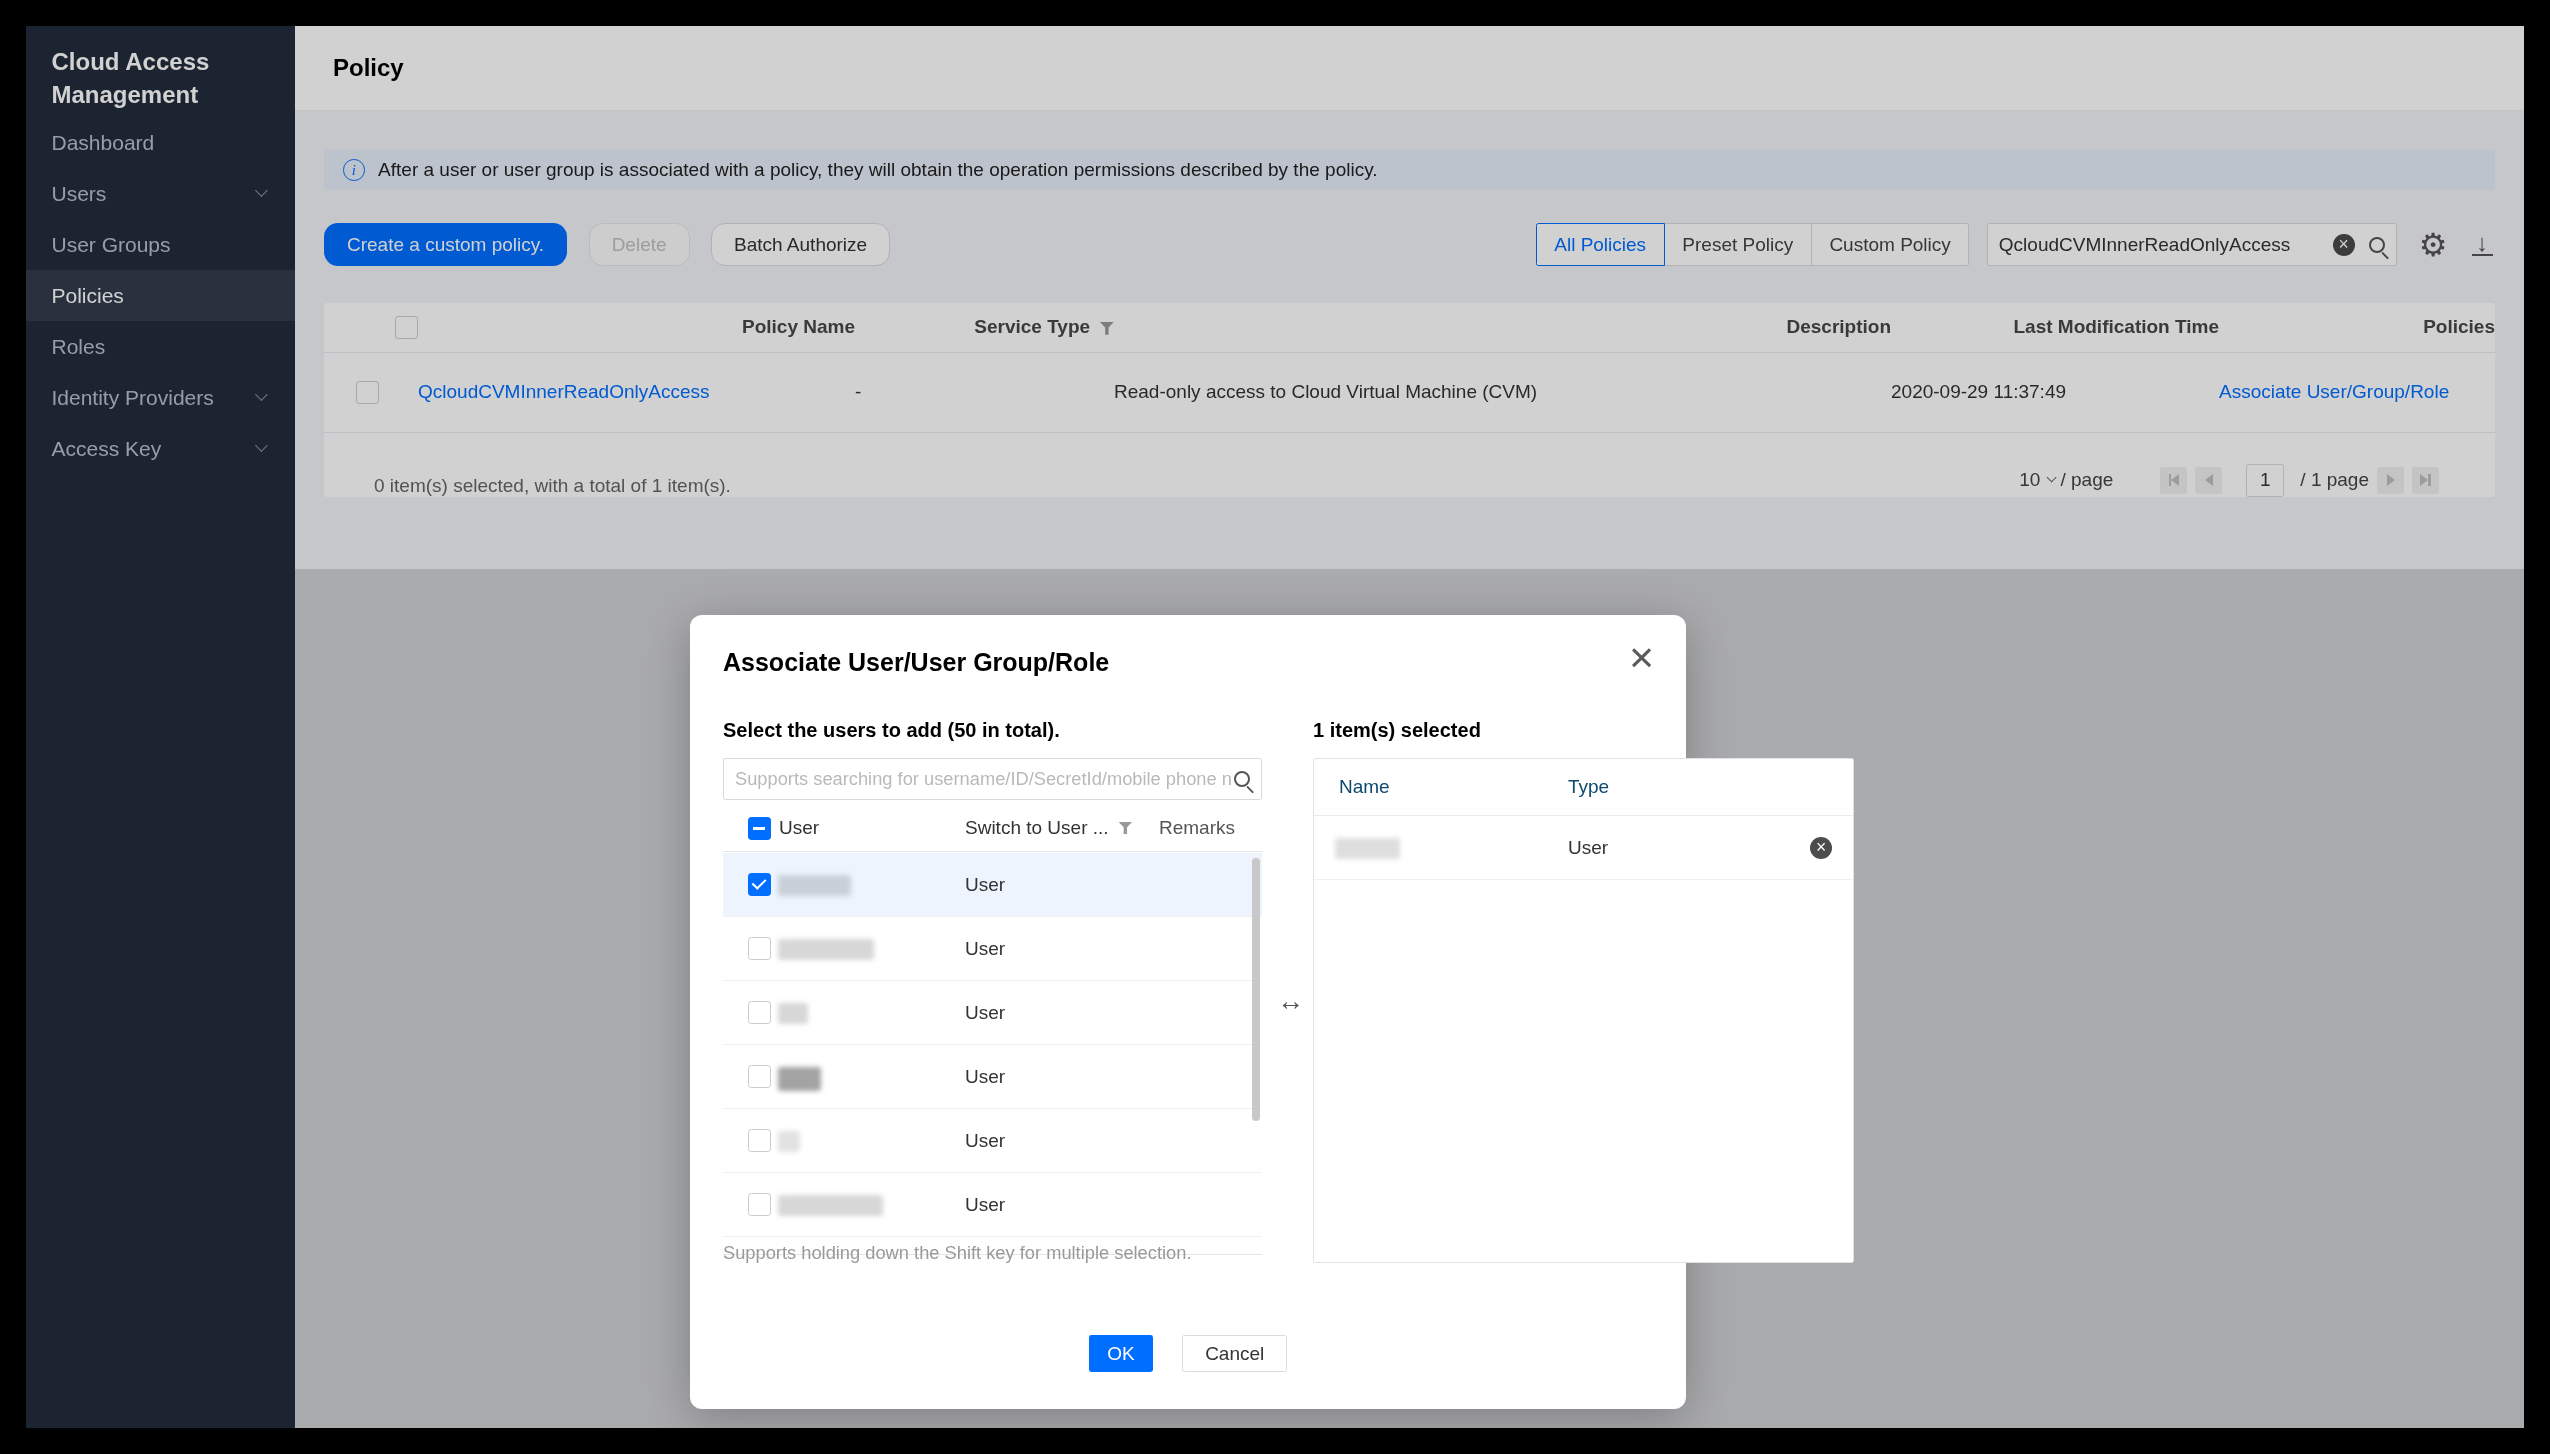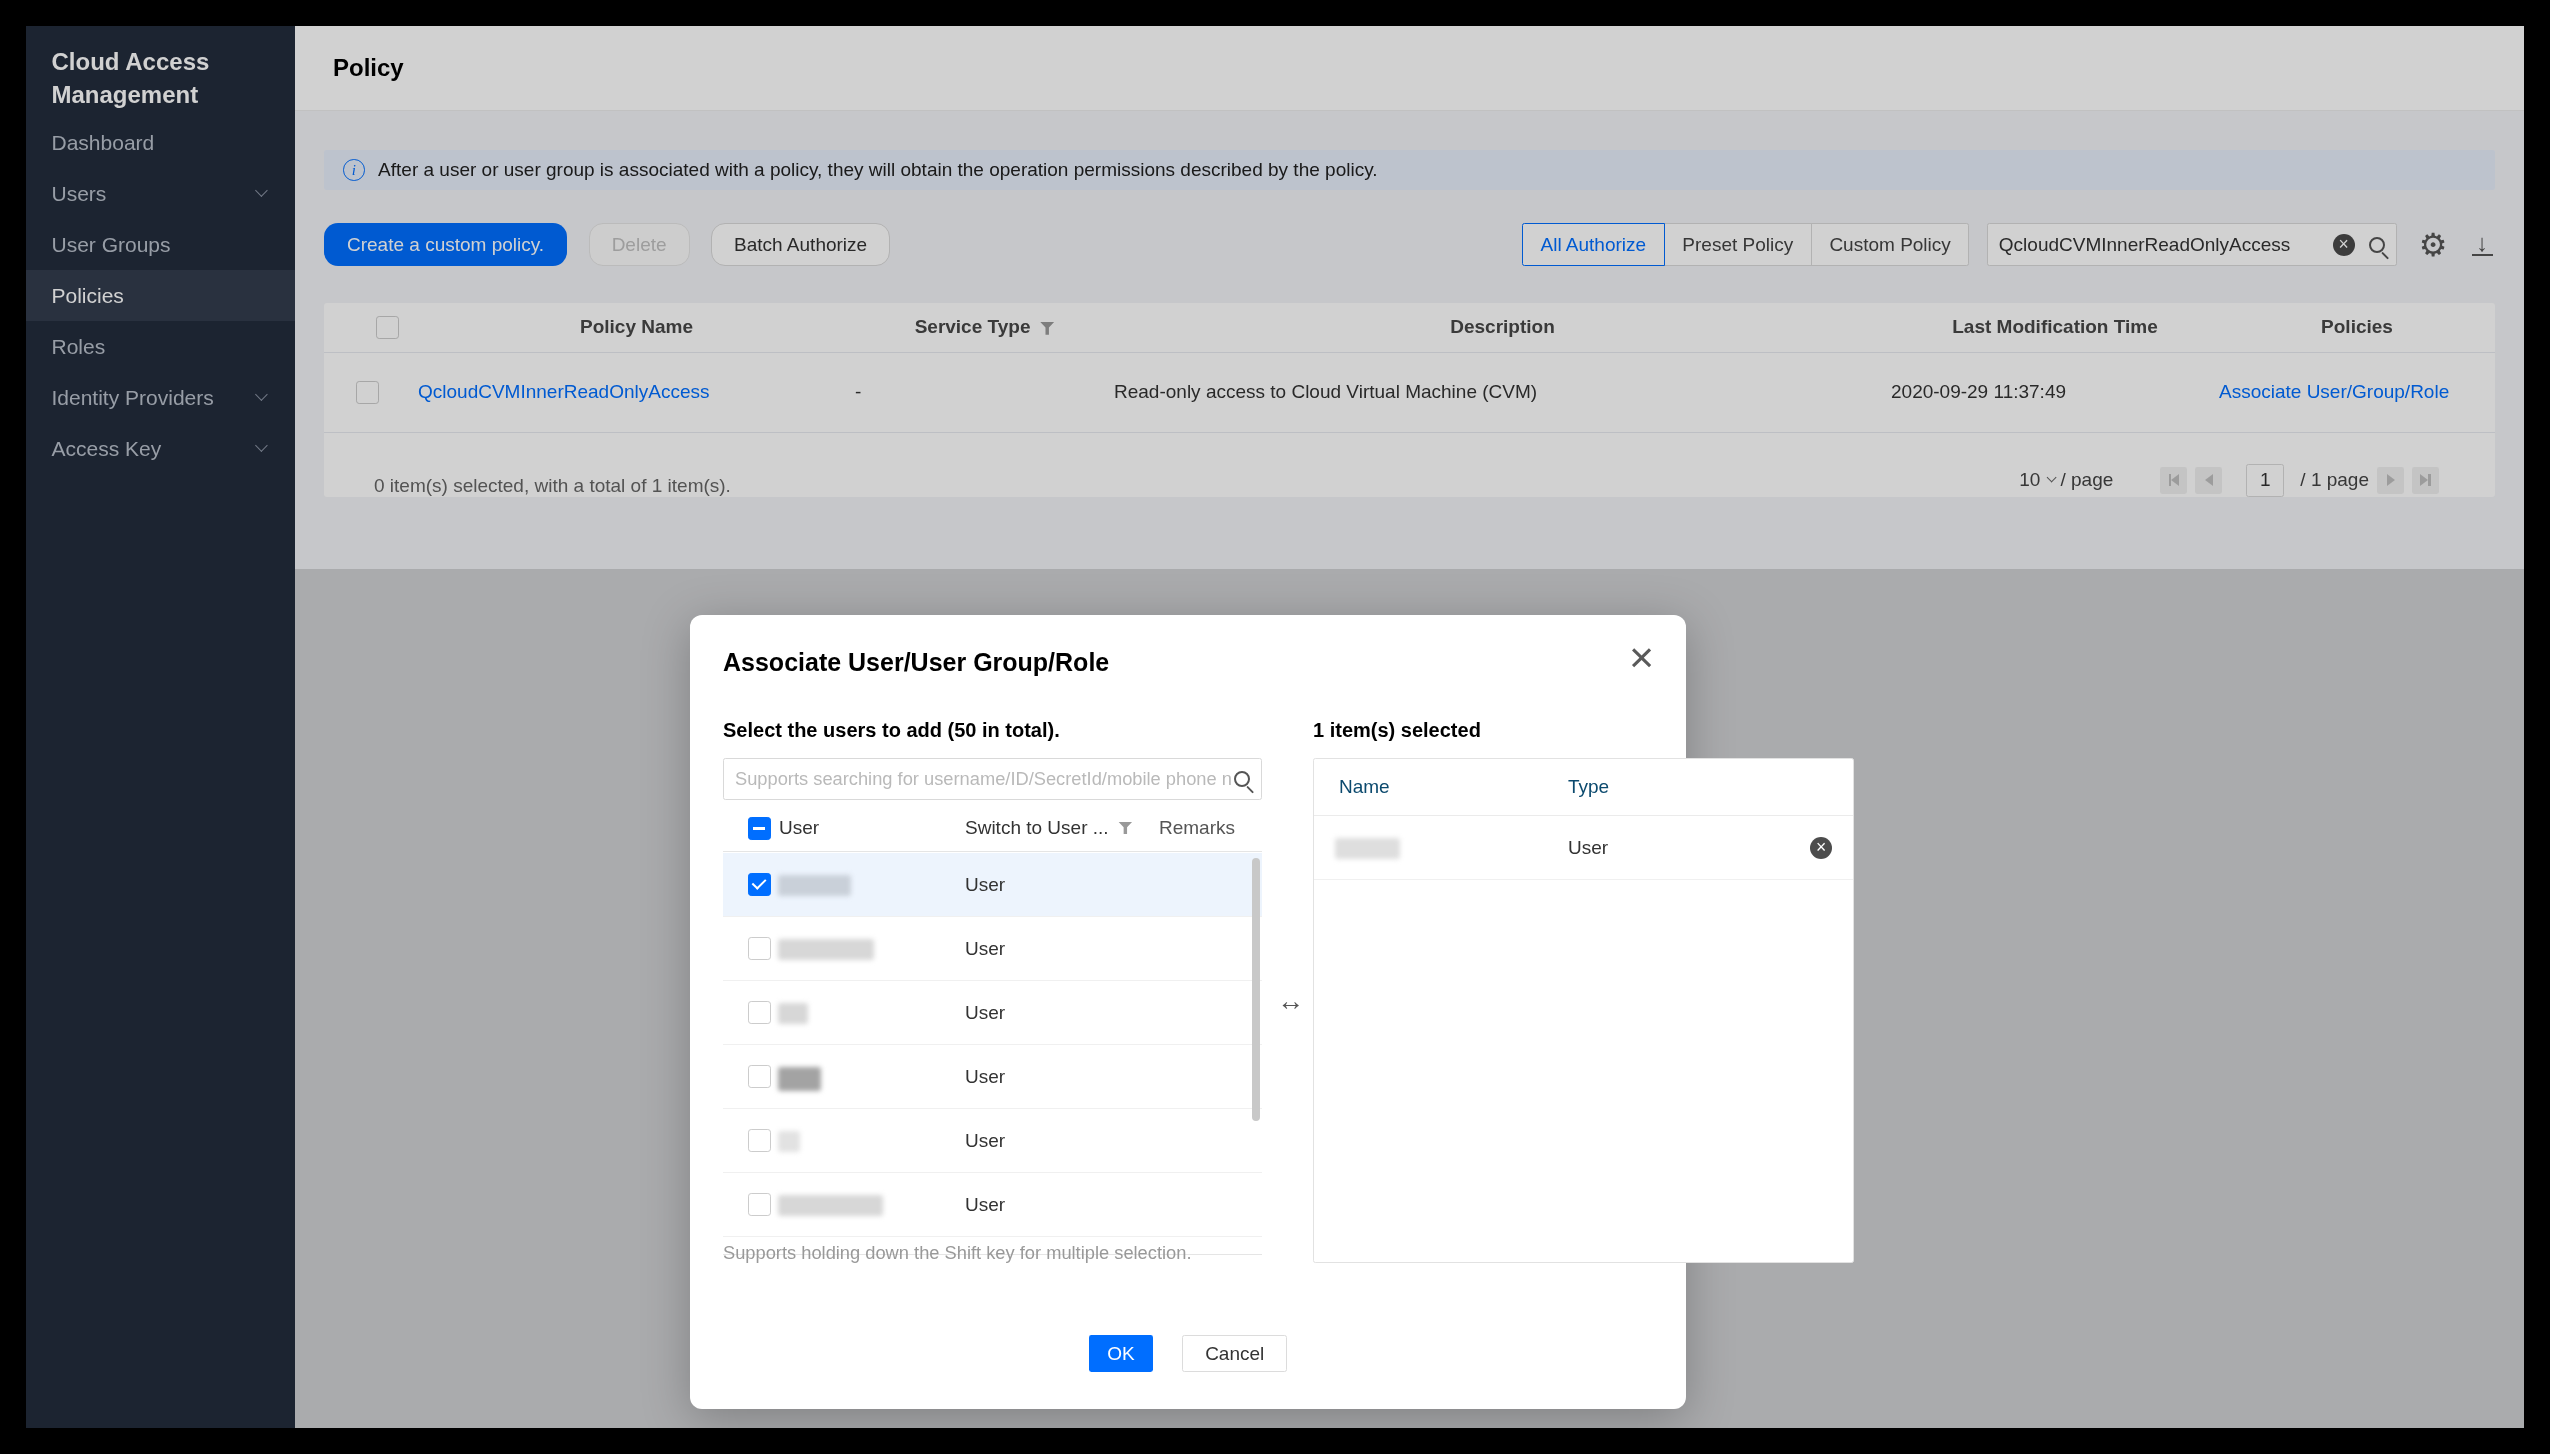--- a/index.html
+++ b/index.html
@@ -100,21 +100,21 @@
   .dl::before {
     content:"↓"; position:absolute; left:50%; top:-2.4px; transform:translateX(-50%);
     font-size:24px; color:#555; font-weight:bold;
   }
   .dl::after { content:""; position:absolute; left:2.4px; right:2.4px; bottom:1.6px; height:2.4px; background:#555; }
 
   
   .card { margin-top:37px; background:#fff; border-radius:3.2px; }
   table { width:100%; border-collapse:collapse; table-layout:fixed; }
   th {
-    height:49px; text-align:center; font-size:19px; color:#474747; font-weight:bold;
+    height:49px; text-align:right; font-size:19px; color:#474747; font-weight:bold;
     border-bottom:0.8px solid #e7eaef;
   }
   td { height:80px; font-size:19px; color:#333; border-bottom:0.8px solid #e7eaef; }
   .cb-cell { padding-left:32px; }
   .link { color:#006eff; cursor:pointer; }
   .funnel {
     display:inline-block; width:14.3px; height:12.8px; background:#999;
     clip-path:polygon(0 0,100% 0,62% 45%,62% 100%,38% 100%,38% 45%);
     margin-left:9.6px; vertical-align:middle;
   }
@@ -286,21 +286,21 @@
         <span class="info-icon">i</span>
         <span>After a user or user group is associated with a policy, they will obtain the operation permissions described by the policy.</span>
       </div>
 
       <div class="toolbar">
         <div class="btn btn-primary">Create a custom policy.</div>
         <div class="btn btn-disabled">Delete</div>
         <div class="btn btn-plain">Batch Authorize</div>
 
         <div class="toolbar-right">
-          <div class="seg first active">All Authorize</div>
+          <div class="seg first active">All Policies</div>
           <div class="seg">Preset Policy</div>
           <div class="seg last">Custom Policy</div>
 
           <div class="search-box">
             <input type="text" value="QcloudCVMInnerReadOnlyAccess" style="">
             <span class="clear-icon"></span>
             <span class="mag sb-mag"></span>
           </div>
           <div class="gear"></div>
           <div class="dl"></div>

